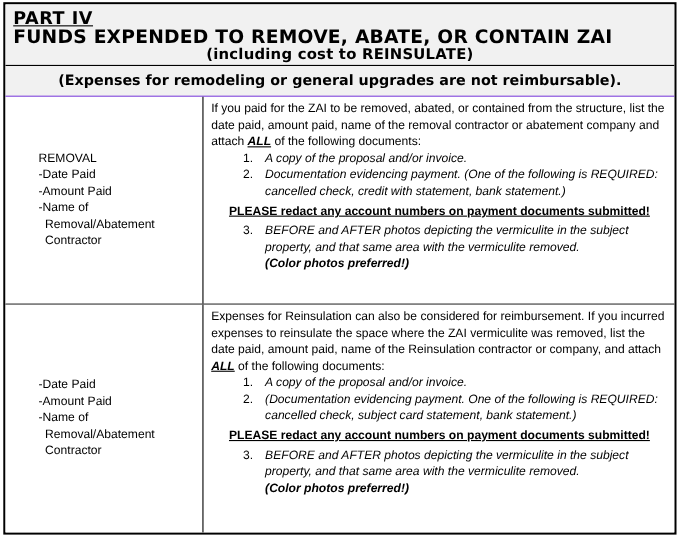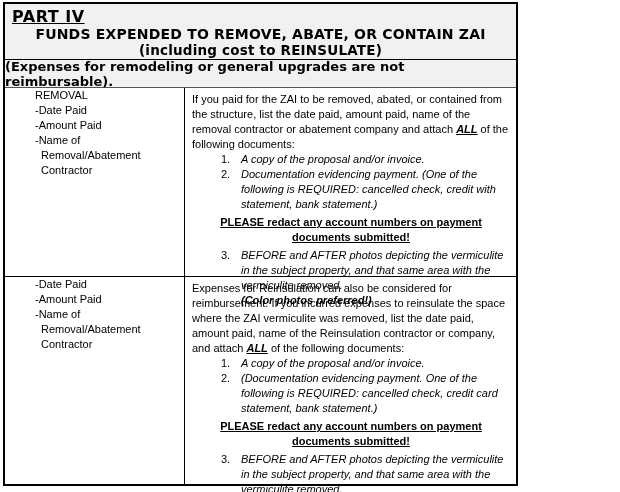--- a/index.html
+++ b/index.html
@@ -3,21 +3,21 @@
 <meta charset="utf-8">
 <style>
   html, body { margin:0; padding:0; }
   body {
     width:620px; height:492px; overflow:hidden;
     background:#ffffff; color:#000;
     font-family:"Liberation Sans", sans-serif;
   }
   .doc-table {
     margin:2px 3px 0 3px;
-    width:515px;
+    width:612px;
     border:2px solid #000;
     box-sizing:border-box;
     background:#fff;
   }
 
   
   .header-row {
     height:56px; box-sizing:border-box;
     background:#f1f1f1;
     border-bottom:1px solid #000;
@@ -25,22 +25,22 @@
     font-family:"DejaVu Sans", sans-serif;
     font-weight:bold;
   }
   .part-label {
     display:inline-block;
     font-size:16px; line-height:18px;
     text-decoration:underline;
     letter-spacing:0.5px;
   }
   .title-line {
-    text-align:center;
-    font-size:14px; line-height:16px;
+    text-align:left;
+    font-size:17px; line-height:16px;
     letter-spacing:0.2px;
   }
   .subtitle-line {
     text-align:center;
     font-size:13.5px; line-height:16px;
     letter-spacing:0.2px;
   }
 
   
   .note-row {
@@ -59,21 +59,21 @@
     box-sizing:border-box;
     background:#fff;
   }
   .section:last-child { border-bottom:none; }
   .section-removal { height:189px; }
   .section-reinsulation { height:207px; }
 
   .label-cell {
     width:180px; box-sizing:border-box; flex:none;
     border-right:1px solid #000;
-    display:flex; flex-direction:column; 
+    display:flex; flex-direction:column; justify-content:center;
     padding-left:30px;
     font-size:11px; line-height:15px;
   }
   .label-line.indent { padding-left:6px; }
 
   .body-cell {
     flex:1; box-sizing:border-box;
     padding:4px 6px 0 7px;
     font-size:11px; line-height:15px;
   }
@@ -149,21 +149,21 @@
     <div class="body-cell">
       <div class="intro">
         <span>Expenses for Reinsulation can also be considered for reimbursement. If you incurred expenses to reinsulate the space where the ZAI vermiculite was removed, list the date paid, amount paid, name of the Reinsulation contractor or company, and attach </span><span class="emph">ALL</span><span> of the following documents:</span>
       </div>
       <div class="list-item">
         <span class="num">1.</span>
         <span class="text">A copy of the proposal and/or invoice.</span>
       </div>
       <div class="list-item">
         <span class="num">2.</span>
-        <span class="text">(Documentation evidencing payment. One of the following is REQUIRED: cancelled check, credit card statement, bank statement.)</span>
+        <span class="text">(Documentation evidencing payment. One of the following is REQUIRED: cancelled check, subject card statement, bank statement.)</span>
       </div>
       <div class="please">PLEASE redact any account numbers on payment documents submitted!</div>
       <div class="list-item">
         <span class="num">3.</span>
         <span class="text">
           <span>BEFORE and AFTER photos depicting the vermiculite in the subject property, and that same area with the vermiculite removed. </span><span class="bold-note">(Color photos preferred!)</span>
         </span>
       </div>
     </div>
   </div>

